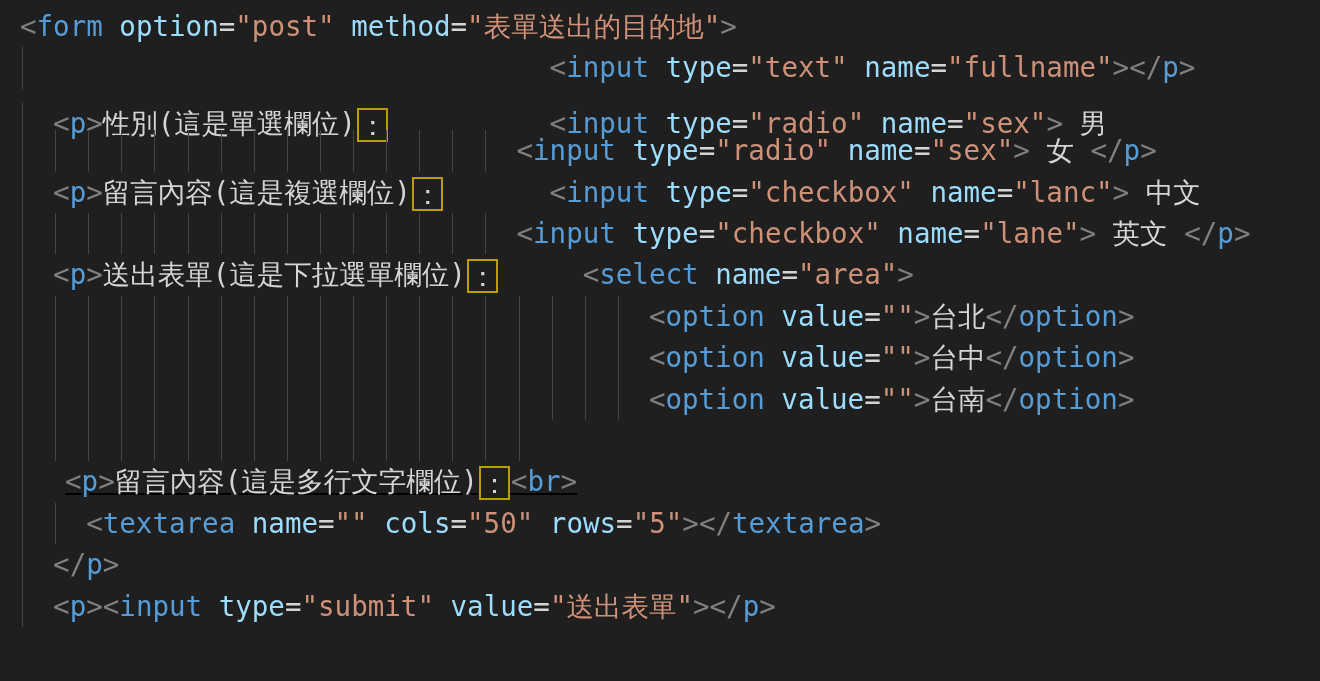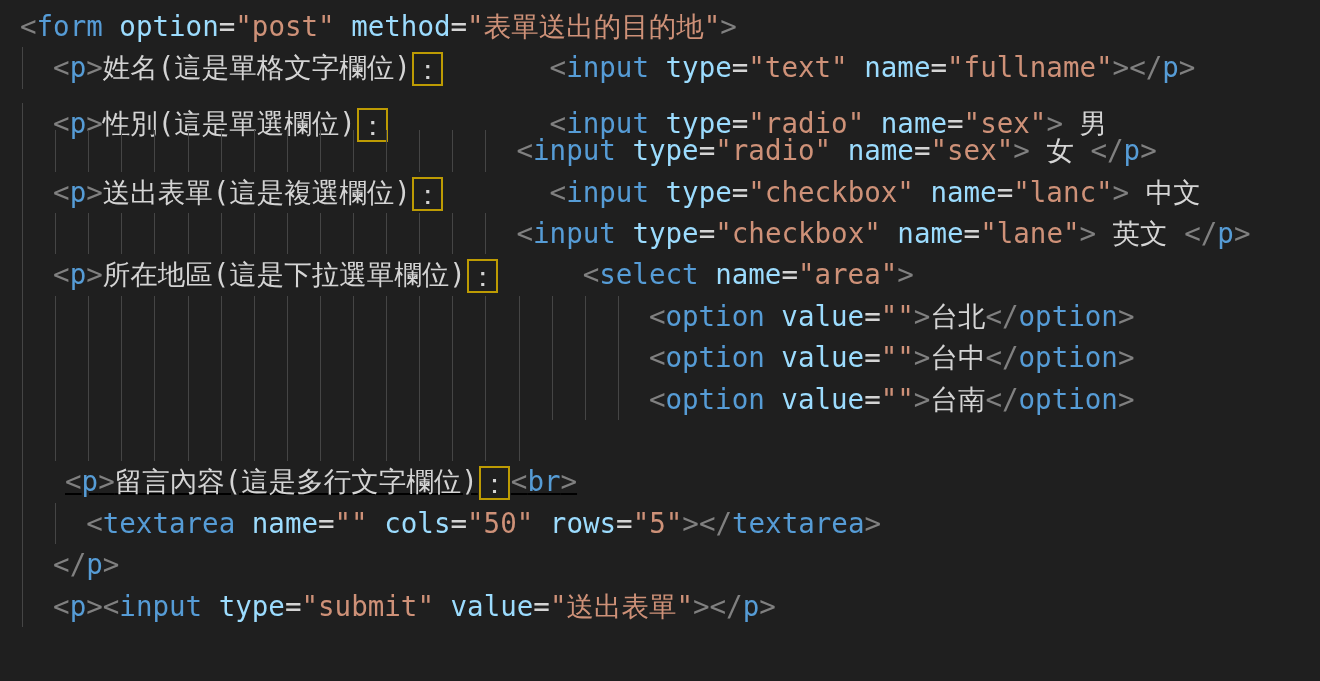--- a/index.html
+++ b/index.html
@@ -29,21 +29,20 @@
 </style>
 </head>
 <body>
 
 <div id="code">
     <div class="line" style="top: 6px; height: 41.4px;">
       <span class="seg" style="left: 20px;"><span class="tk-p">&lt;</span><span class="tk-t">form</span><span class="tk-x"> </span><span class="tk-a">option</span><span class="tk-e">=</span><span class="tk-s">"post"</span><span class="tk-x"> </span><span class="tk-a">method</span><span class="tk-e">=</span><span class="tk-s">"表單送出的目的地"</span><span class="tk-p">&gt;</span></span>
     </div>
     <div class="line" style="top: 47.4px; height: 41.4px;">
       <div class="guide" style="left: 22px;"></div>
-      <span class="seg" style="left: 53.1px;"><span class="tk-p">&lt;</span><span class="tk-t">p</span><span class="tk-p">&gt;</span><span class="tk-x">姓名(這是單格文字欄位)</span><span class="tk-c">：</span></span>
       <span class="seg" style="left: 549.6px;"><span class="tk-p">&lt;</span><span class="tk-t">input</span><span class="tk-x"> </span><span class="tk-a">type</span><span class="tk-e">=</span><span class="tk-s">"text"</span><span class="tk-x"> </span><span class="tk-a">name</span><span class="tk-e">=</span><span class="tk-s">"fullname"</span><span class="tk-p">&gt;</span><span class="tk-p">&lt;/</span><span class="tk-t">p</span><span class="tk-p">&gt;</span></span>
     </div>
     <div class="line" style="top: 103px; height: 41.4px;">
       <div class="guide" style="left: 22px;"></div>
       <span class="seg" style="left: 53.1px;"><span class="tk-p">&lt;</span><span class="tk-t">p</span><span class="tk-p">&gt;</span><span class="tk-x">性別(這是單選欄位)</span><span class="tk-c">：</span></span>
       <span class="seg" style="left: 549.6px;"><span class="tk-p">&lt;</span><span class="tk-t">input</span><span class="tk-x"> </span><span class="tk-a">type</span><span class="tk-e">=</span><span class="tk-s">"radio"</span><span class="tk-x"> </span><span class="tk-a">name</span><span class="tk-e">=</span><span class="tk-s">"sex"</span><span class="tk-p">&gt;</span><span class="tk-x"> 男</span></span>
     </div>
     <div class="line" style="top: 130.2px; height: 41.4px;">
       <div class="guide" style="left: 22px;"></div>
       <div class="guide" style="left: 55.1px;"></div>
@@ -57,21 +56,21 @@
       <div class="guide" style="left: 319.9px;"></div>
       <div class="guide" style="left: 353px;"></div>
       <div class="guide" style="left: 386.1px;"></div>
       <div class="guide" style="left: 419.2px;"></div>
       <div class="guide" style="left: 452.3px;"></div>
       <div class="guide" style="left: 485.4px;"></div>
       <span class="seg" style="left: 516.5px;"><span class="tk-p">&lt;</span><span class="tk-t">input</span><span class="tk-x"> </span><span class="tk-a">type</span><span class="tk-e">=</span><span class="tk-s">"radio"</span><span class="tk-x"> </span><span class="tk-a">name</span><span class="tk-e">=</span><span class="tk-s">"sex"</span><span class="tk-p">&gt;</span><span class="tk-x"> 女 </span><span class="tk-p">&lt;/</span><span class="tk-t">p</span><span class="tk-p">&gt;</span></span>
     </div>
     <div class="line" style="top: 171.6px; height: 41.4px;">
       <div class="guide" style="left: 22px;"></div>
-      <span class="seg" style="left: 53.1px;"><span class="tk-p">&lt;</span><span class="tk-t">p</span><span class="tk-p">&gt;</span><span class="tk-x">送出表單(這是複選欄位)</span><span class="tk-c">：</span></span>
+      <span class="seg" style="left: 53.1px;"><span class="tk-p">&lt;</span><span class="tk-t">p</span><span class="tk-p">&gt;</span><span class="tk-x">留言內容(這是複選欄位)</span><span class="tk-c">：</span></span>
       <span class="seg" style="left: 549.6px;"><span class="tk-p">&lt;</span><span class="tk-t">input</span><span class="tk-x"> </span><span class="tk-a">type</span><span class="tk-e">=</span><span class="tk-s">"checkbox"</span><span class="tk-x"> </span><span class="tk-a">name</span><span class="tk-e">=</span><span class="tk-s">"lanc"</span><span class="tk-p">&gt;</span><span class="tk-x"> 中文</span></span>
     </div>
     <div class="line" style="top: 213px; height: 41.4px;">
       <div class="guide" style="left: 22px;"></div>
       <div class="guide" style="left: 55.1px;"></div>
       <div class="guide" style="left: 88.2px;"></div>
       <div class="guide" style="left: 121.3px;"></div>
       <div class="guide" style="left: 154.4px;"></div>
       <div class="guide" style="left: 187.5px;"></div>
       <div class="guide" style="left: 220.6px;"></div>
@@ -80,21 +79,21 @@
       <div class="guide" style="left: 319.9px;"></div>
       <div class="guide" style="left: 353px;"></div>
       <div class="guide" style="left: 386.1px;"></div>
       <div class="guide" style="left: 419.2px;"></div>
       <div class="guide" style="left: 452.3px;"></div>
       <div class="guide" style="left: 485.4px;"></div>
       <span class="seg" style="left: 516.5px;"><span class="tk-p">&lt;</span><span class="tk-t">input</span><span class="tk-x"> </span><span class="tk-a">type</span><span class="tk-e">=</span><span class="tk-s">"checkbox"</span><span class="tk-x"> </span><span class="tk-a">name</span><span class="tk-e">=</span><span class="tk-s">"lane"</span><span class="tk-p">&gt;</span><span class="tk-x"> 英文 </span><span class="tk-p">&lt;/</span><span class="tk-t">p</span><span class="tk-p">&gt;</span></span>
     </div>
     <div class="line" style="top: 254.4px; height: 41.4px;">
       <div class="guide" style="left: 22px;"></div>
-      <span class="seg" style="left: 53.1px;"><span class="tk-p">&lt;</span><span class="tk-t">p</span><span class="tk-p">&gt;</span><span class="tk-x">所在地區(這是下拉選單欄位)</span><span class="tk-c">：</span></span>
+      <span class="seg" style="left: 53.1px;"><span class="tk-p">&lt;</span><span class="tk-t">p</span><span class="tk-p">&gt;</span><span class="tk-x">送出表單(這是下拉選單欄位)</span><span class="tk-c">：</span></span>
       <span class="seg" style="left: 582.7px;"><span class="tk-p">&lt;</span><span class="tk-t">select</span><span class="tk-x"> </span><span class="tk-a">name</span><span class="tk-e">=</span><span class="tk-s">"area"</span><span class="tk-p">&gt;</span></span>
     </div>
     <div class="line" style="top: 295.8px; height: 41.4px;">
       <div class="guide" style="left: 22px;"></div>
       <div class="guide" style="left: 55.1px;"></div>
       <div class="guide" style="left: 88.2px;"></div>
       <div class="guide" style="left: 121.3px;"></div>
       <div class="guide" style="left: 154.4px;"></div>
       <div class="guide" style="left: 187.5px;"></div>
       <div class="guide" style="left: 220.6px;"></div>

